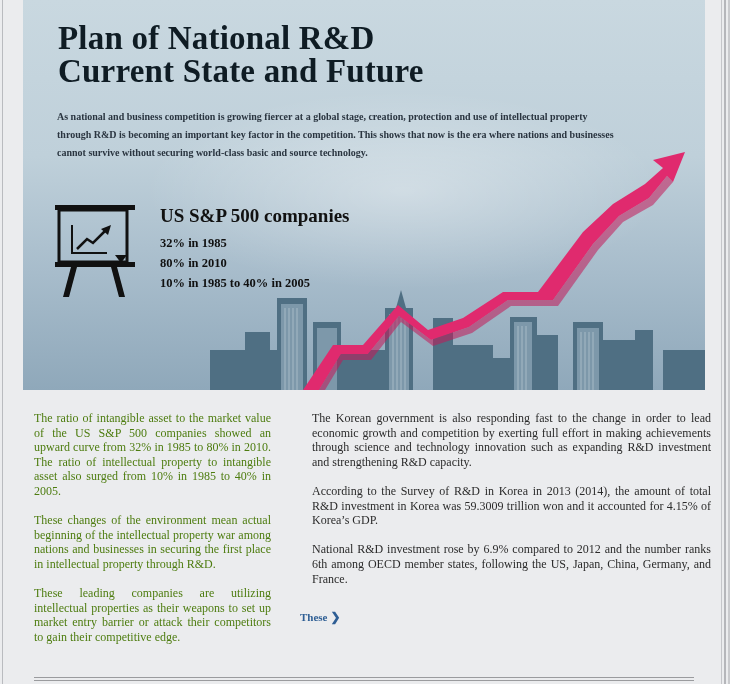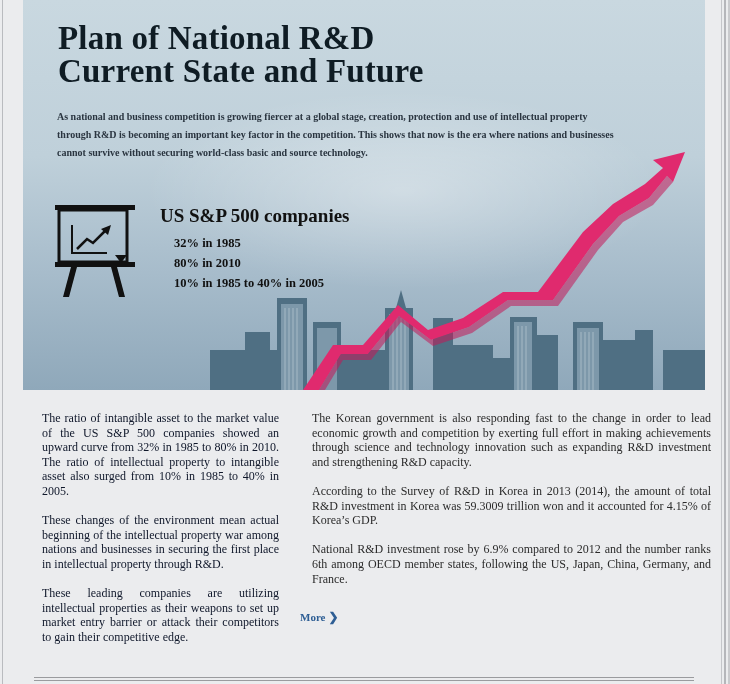--- a/index.html
+++ b/index.html
@@ -31,29 +31,29 @@
     }
     .easel { position: absolute; left: 32px; top: 205px; width: 84px; height: 92px; }
     .stats-heading {
       position: absolute; left: 137px; top: 205px;
       font-family: "Liberation Serif", serif; font-weight: bold;
       font-size: 19px; color: #111;
     }
     .stat-line {
       position: absolute; left: 137px;
       font-family: "Liberation Serif", serif; font-weight: bold;
-      font-size: 12.5px; color: #111; margin-left: 14px;
+      font-size: 12.5px; color: #111;
     }
     .skyline { position: absolute; left: 0; top: 290px; width: 682px; height: 100px; }
     .arrow { position: absolute; left: 0; top: 0; width: 682px; height: 390px; }
 
     .col-left {
       position: absolute; left: 34px; top: 411px; width: 237px;
       font-family: "Liberation Serif", serif; font-size: 12px; line-height: 14.6px;
-      color: #0f172a; text-align: justify; margin-left: 8px;
+      color: #4d7c0f; text-align: justify;
     }
     .col-right {
       position: absolute; left: 300px; top: 411px; width: 399px;
       font-family: "Liberation Serif", serif; font-size: 12px; line-height: 14.6px;
       color: #2b2b2b; text-align: justify; margin-left: 12px;
     }
     .col-left p, .col-right p { margin-bottom: 14.6px; }
     .more-link {
       position: absolute; left: 300px; top: 610px;
       font-family: "Liberation Serif", serif; font-weight: bold; font-size: 11px;
@@ -156,17 +156,17 @@
   <p>These leading companies are utilizing intellectual properties as their weapons to set up market entry barrier or attack their competitors to gain their competitive edge.</p>
 </div>
 
 <div class="col-right">
   <p>The Korean government is also responding fast to the change in order to lead economic growth and competition by exerting full effort in making achievements through science and technology innovation such as expanding R&amp;D investment and strengthening R&amp;D capacity.</p>
   <p>According to the Survey of R&amp;D in Korea in 2013 (2014), the amount of total R&amp;D investment in Korea was 59.3009 trillion won and it accounted for 4.15% of Korea’s GDP.</p>
   <p>National R&amp;D investment rose by 6.9% compared to 2012 and the number ranks 6th among OECD member states, following the US, Japan, China, Germany, and France.</p>
 </div>
 
 <a class="more-link">
-  <span>More</span><span class="chev">❯</span>
+  <span>These</span><span class="chev">❯</span>
 </a>
 
 <div class="footer-rule-1"></div>
 <div class="footer-rule-2"></div>
 
 </body></html>

